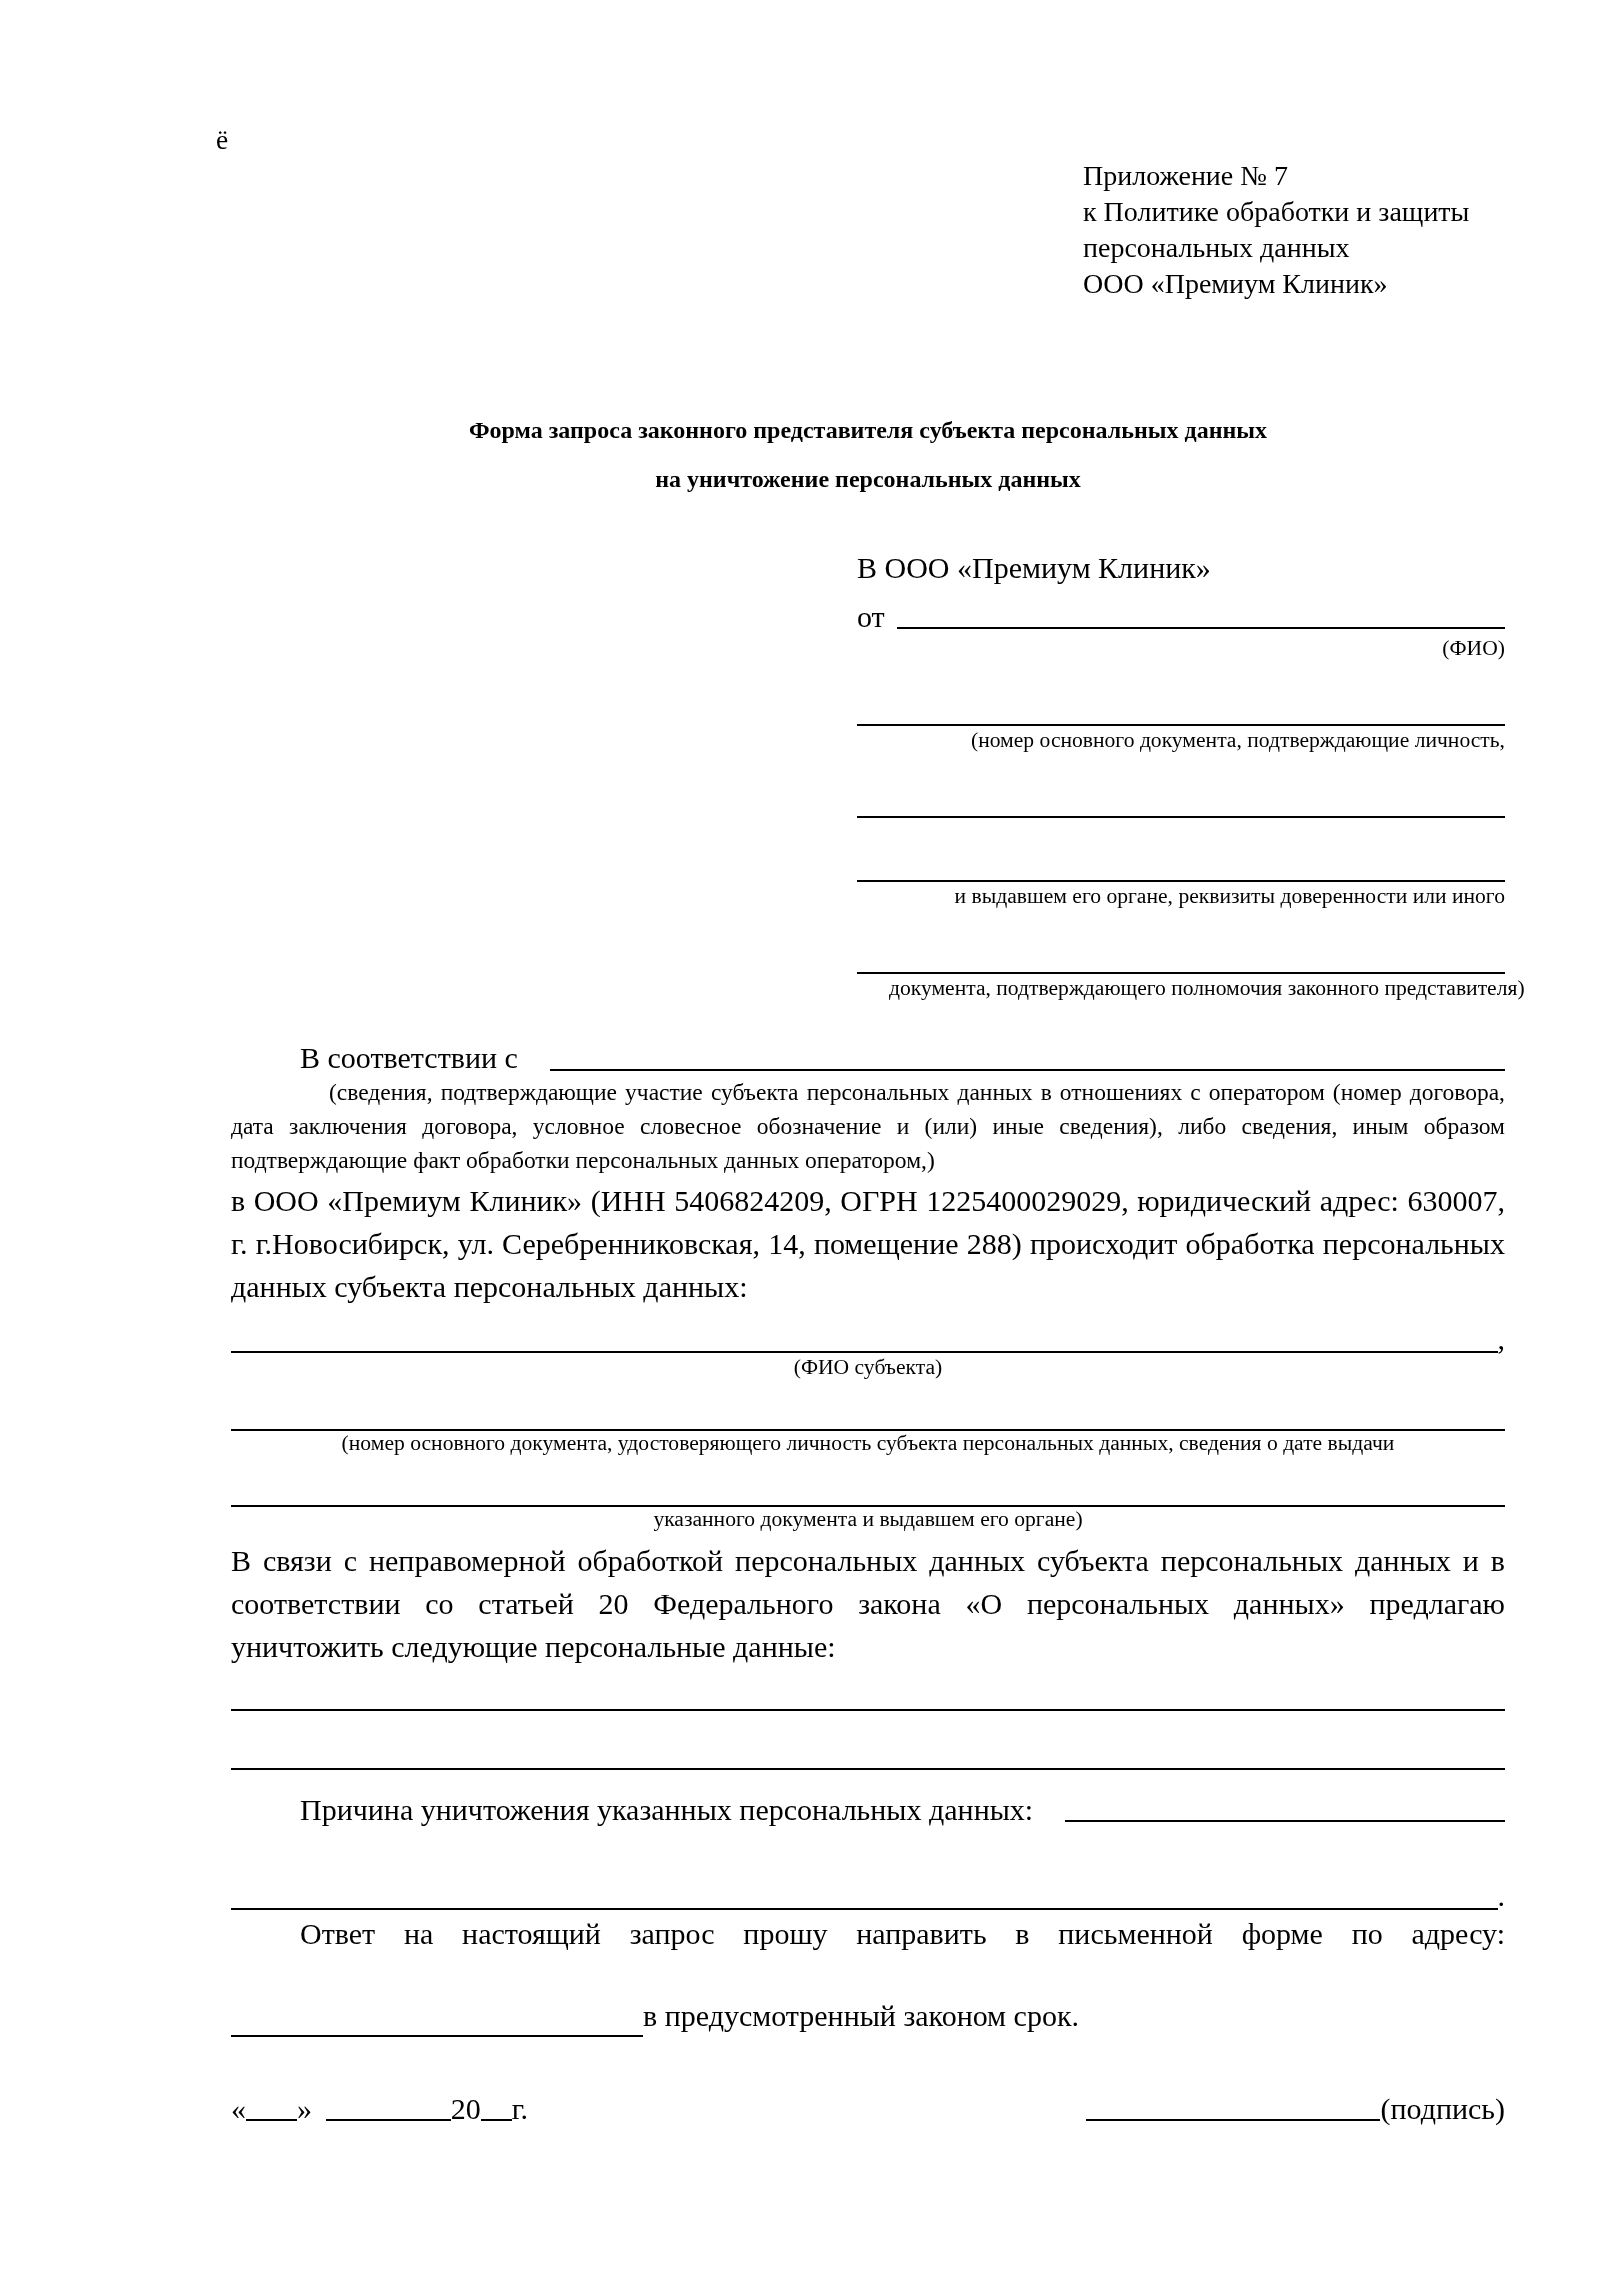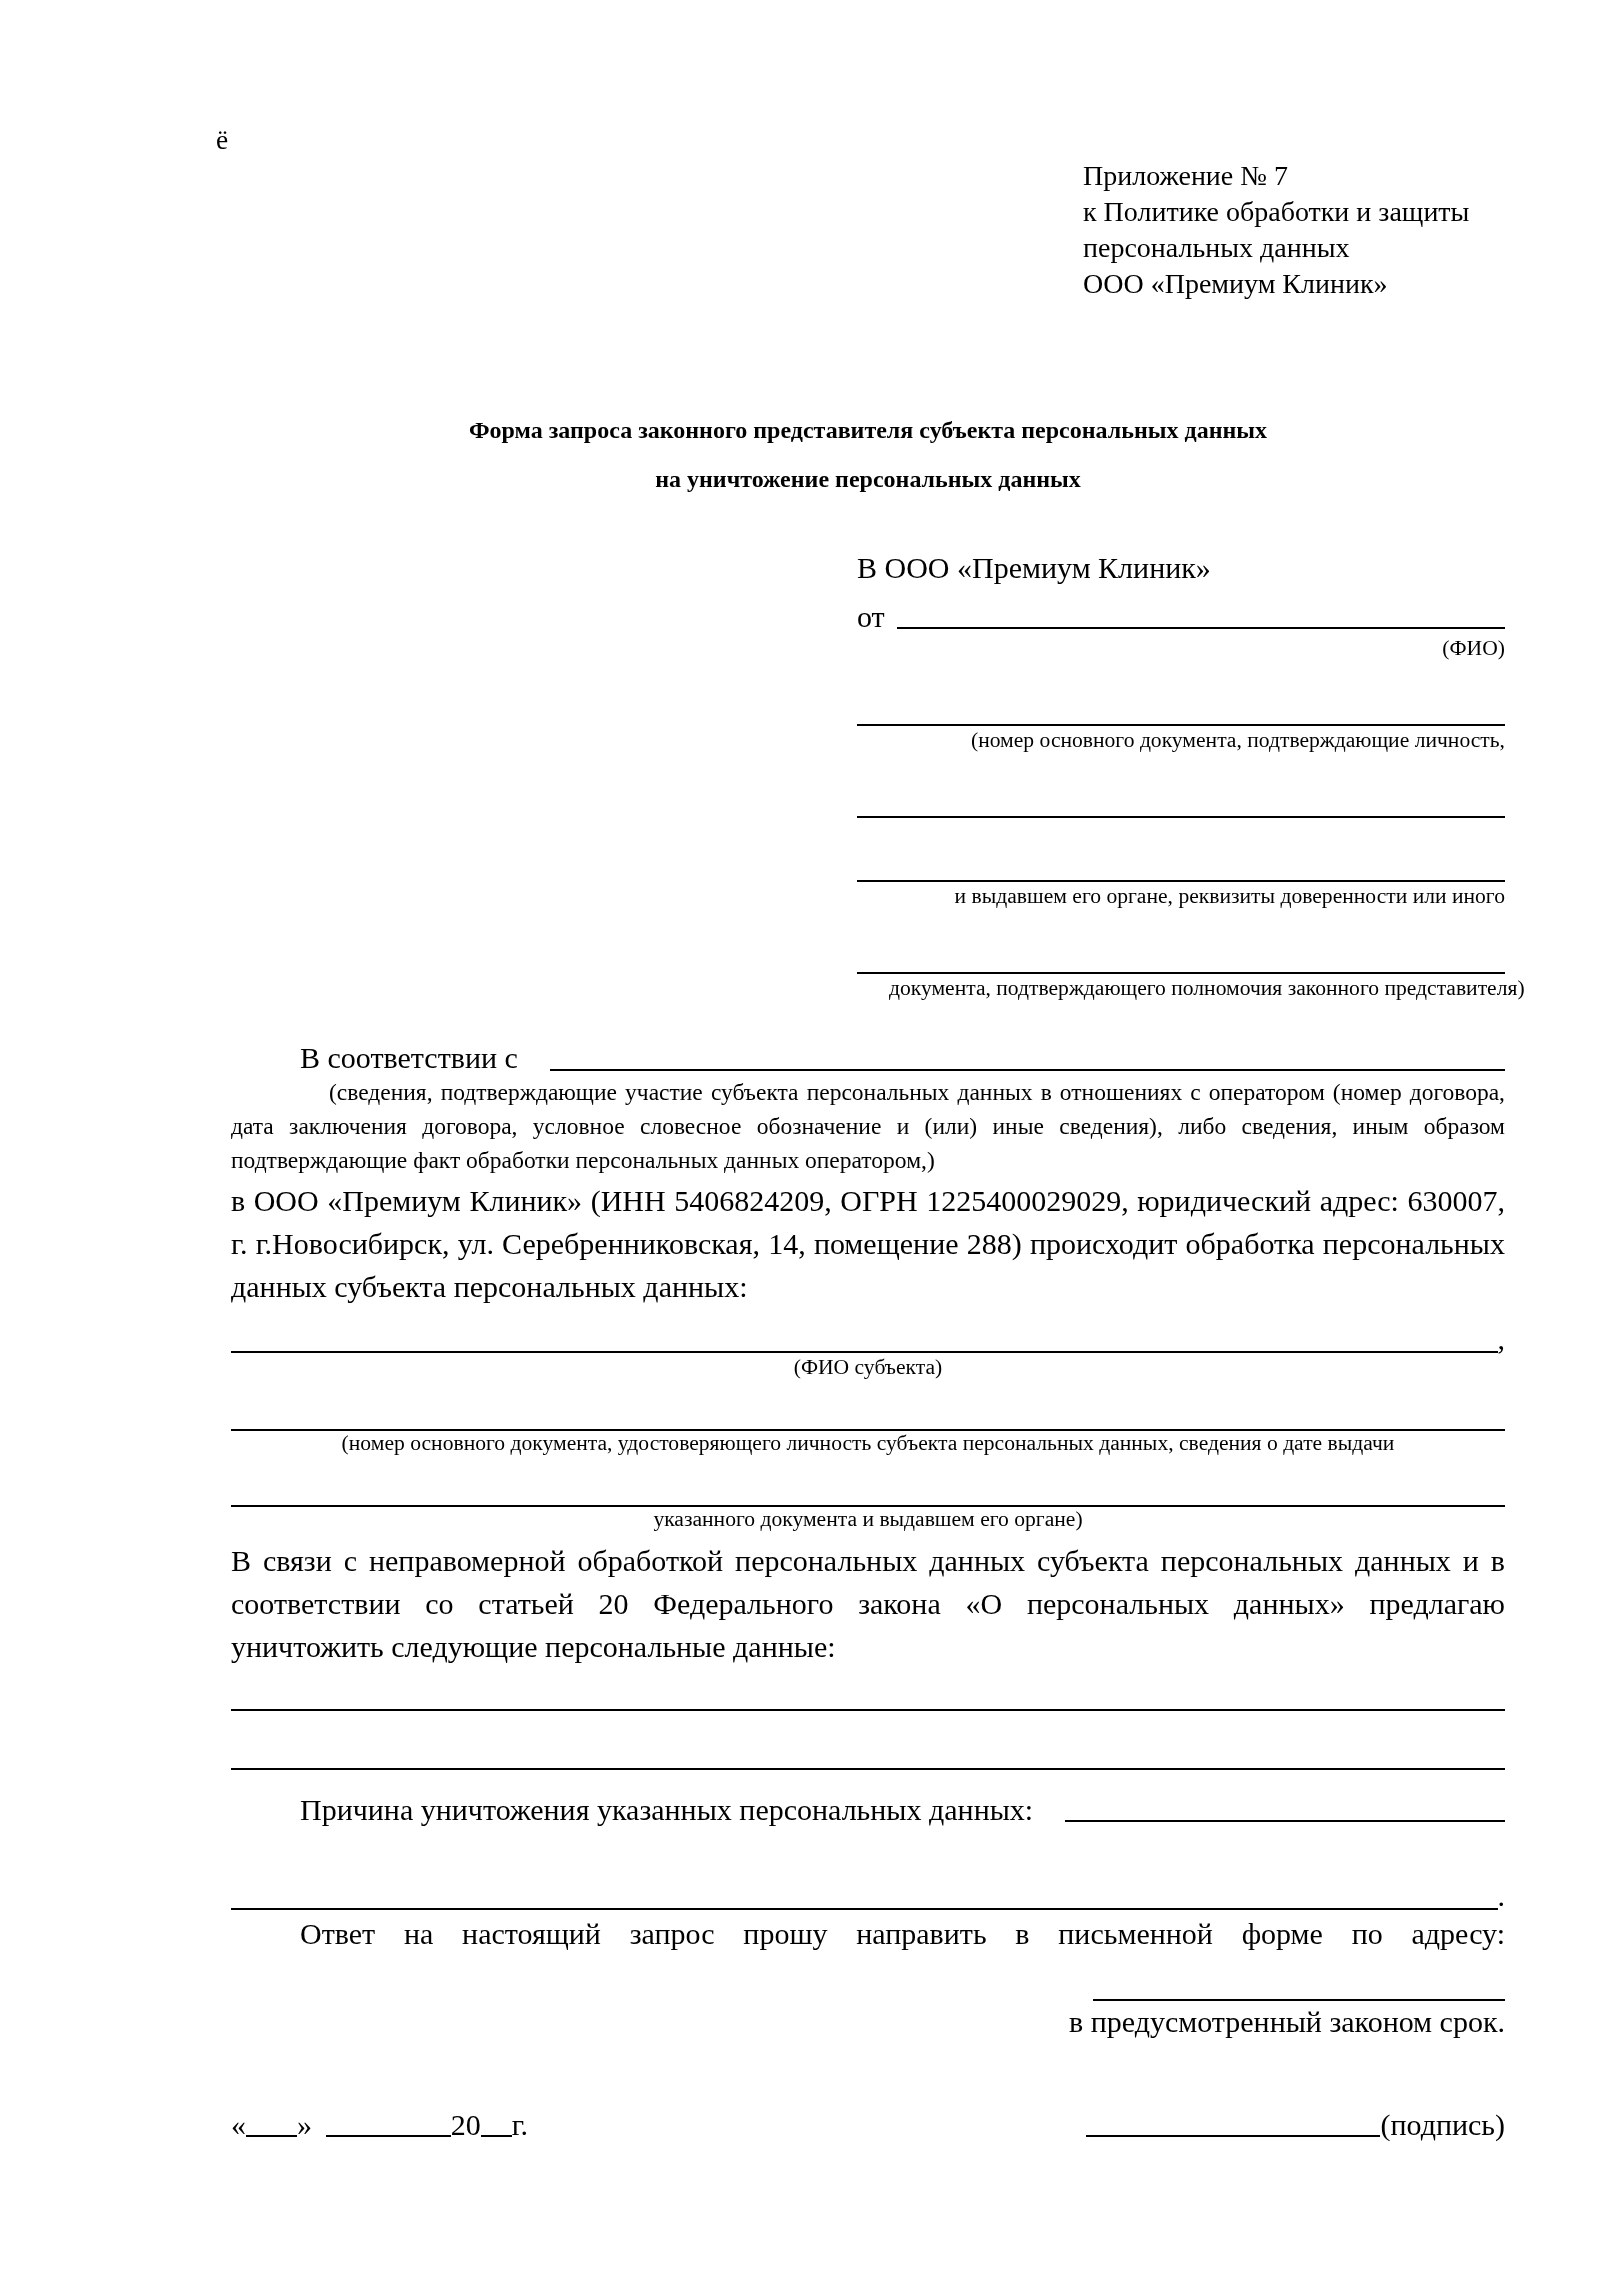--- a/index.html
+++ b/index.html
@@ -102,33 +102,33 @@
   .blank2 { margin-top: 57px; height: 0; border-bottom: 2.9px solid #000; }
   .reason { margin-top: 13.7px; }
   .reason-cont { height: 41px; }
   .reason-cont .uline { margin-left: 0; }
   .reply-par {
     margin-top: 0;
     line-height: 43px;
     text-align: justify;
     text-align-last: justify;
   }
-  .reply-row { display: flex; align-items: flex-end; height: 43px; flex-direction: column; }
+  .reply-row { display: flex; height: 43px; }
   .reply-row .short-uline {
     width: 412px;
     border-bottom: 2.9px solid #000;
     margin-bottom: 4.9px;
   }
   .reply-row .lbl { white-space: nowrap; }
   
   .footer {
     display: flex;
     justify-content: space-between;
     align-items: flex-end;
-    margin-top: 66px;
+    margin-top: 50px;
     font-size: 30px;
   }
   .useg {
     display: inline-block;
     height: 2.9px;
     background: #000;
     vertical-align: -2.9px;
   }
   .u-day { width: 51px; }
   .u-month { width: 125px; margin-left: 13.7px; }

